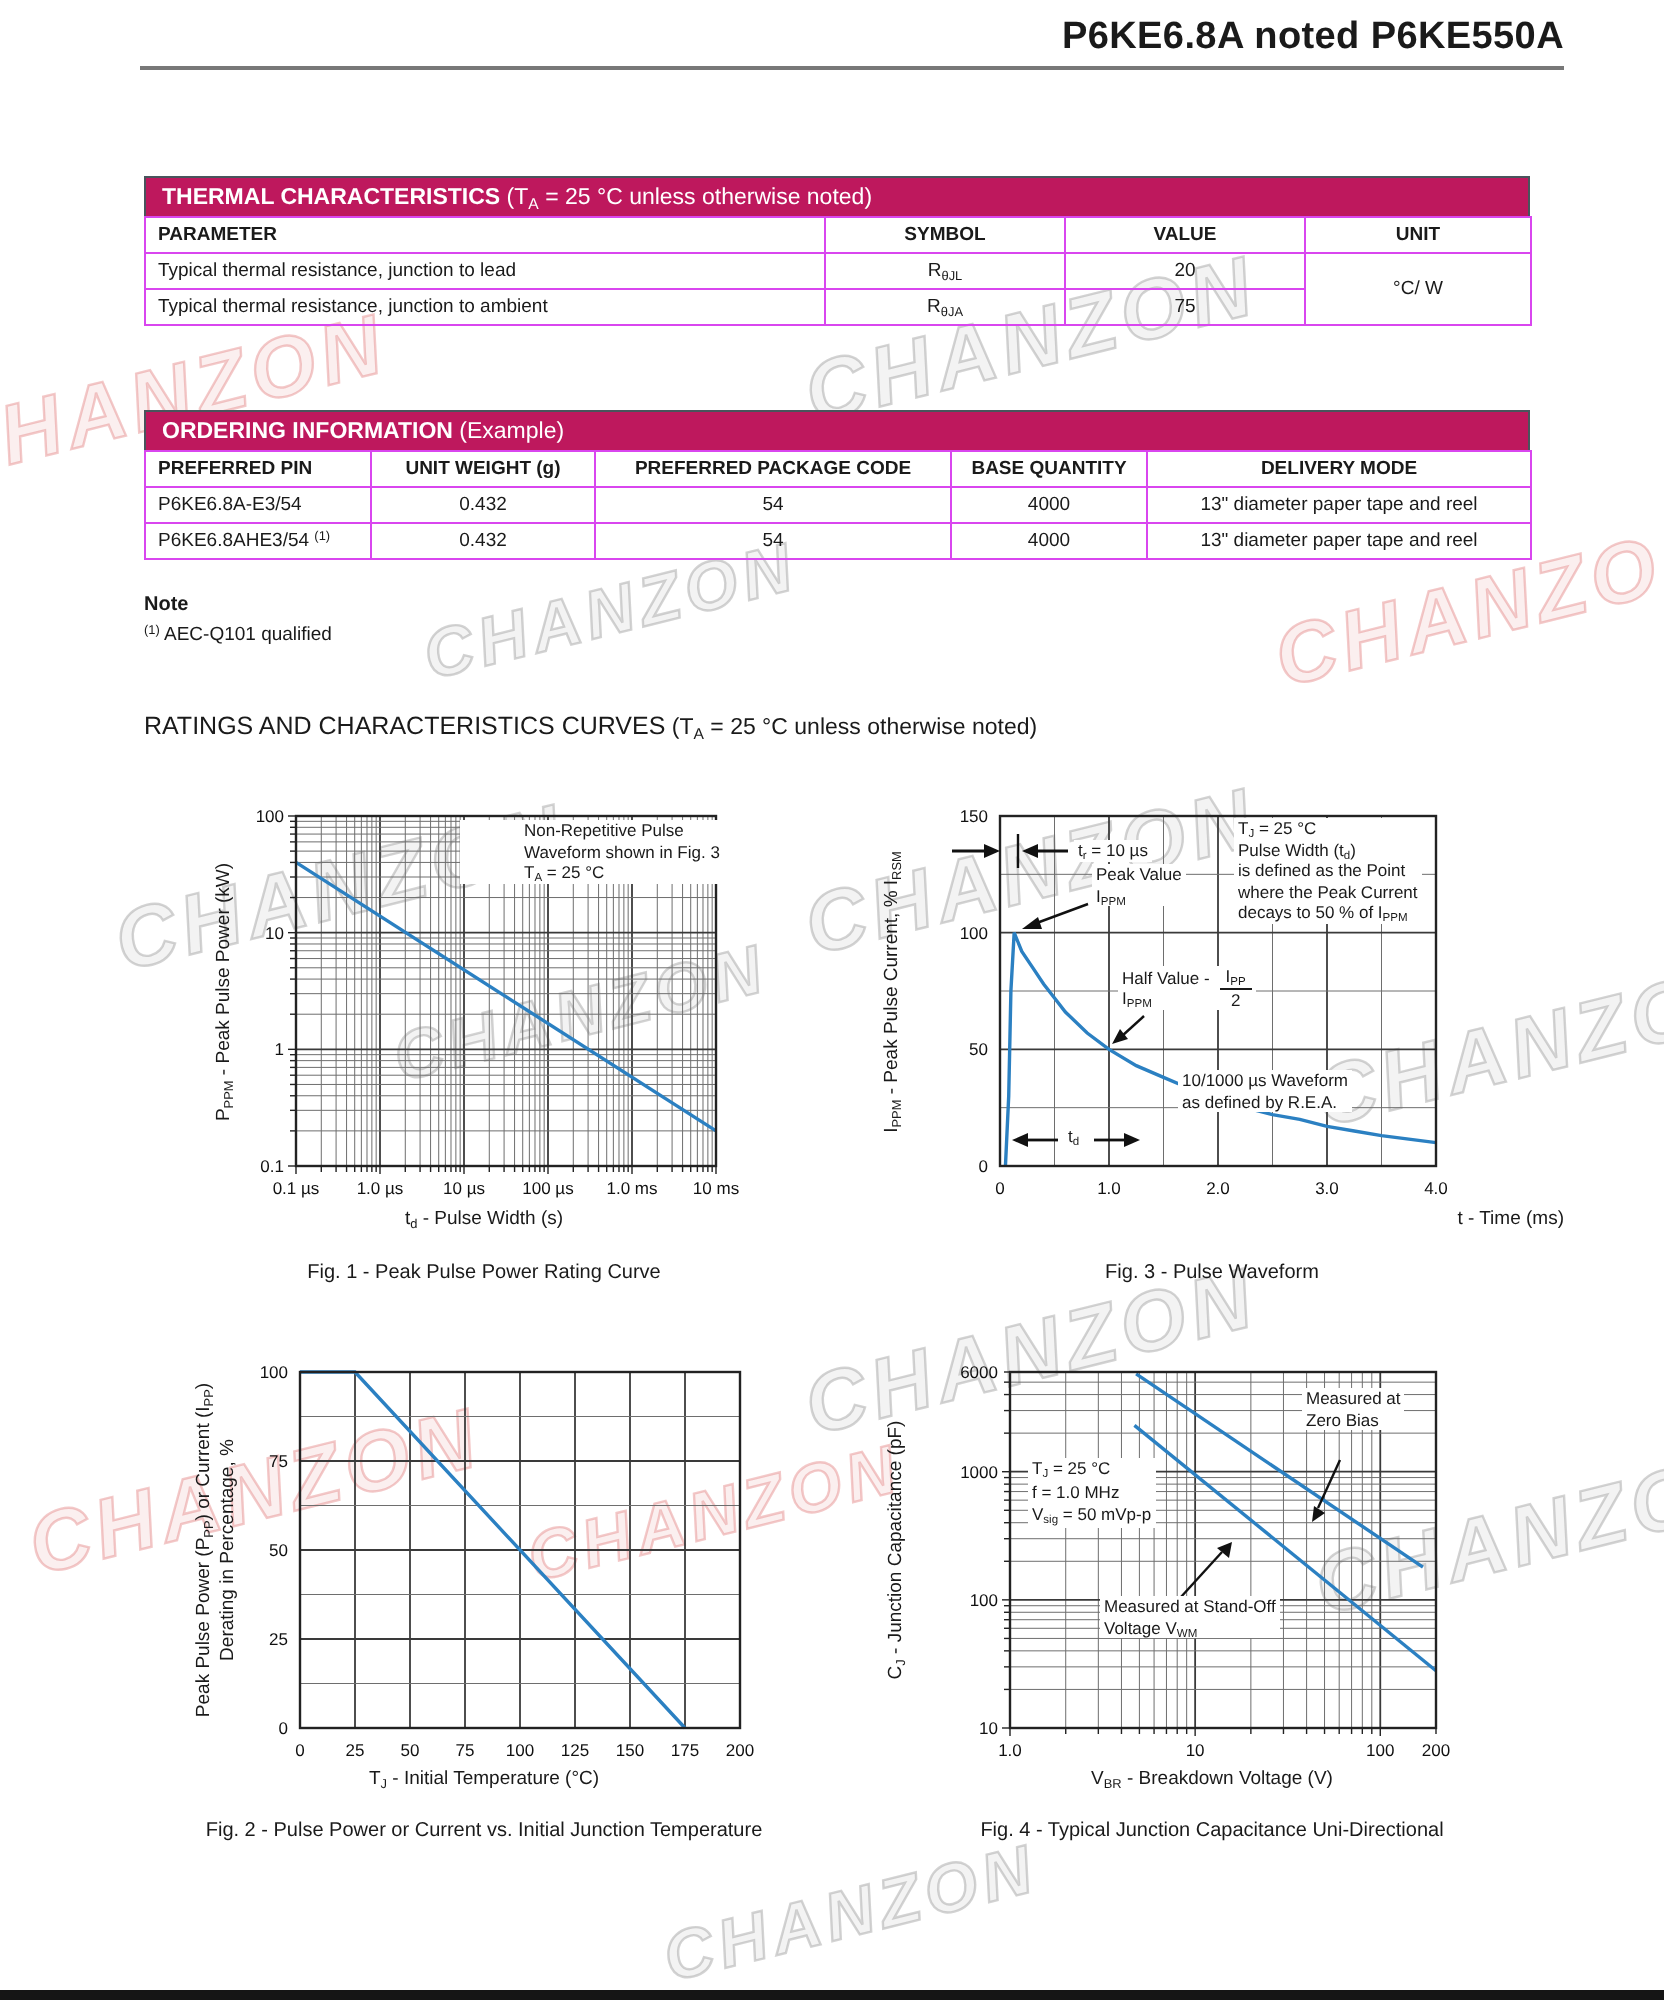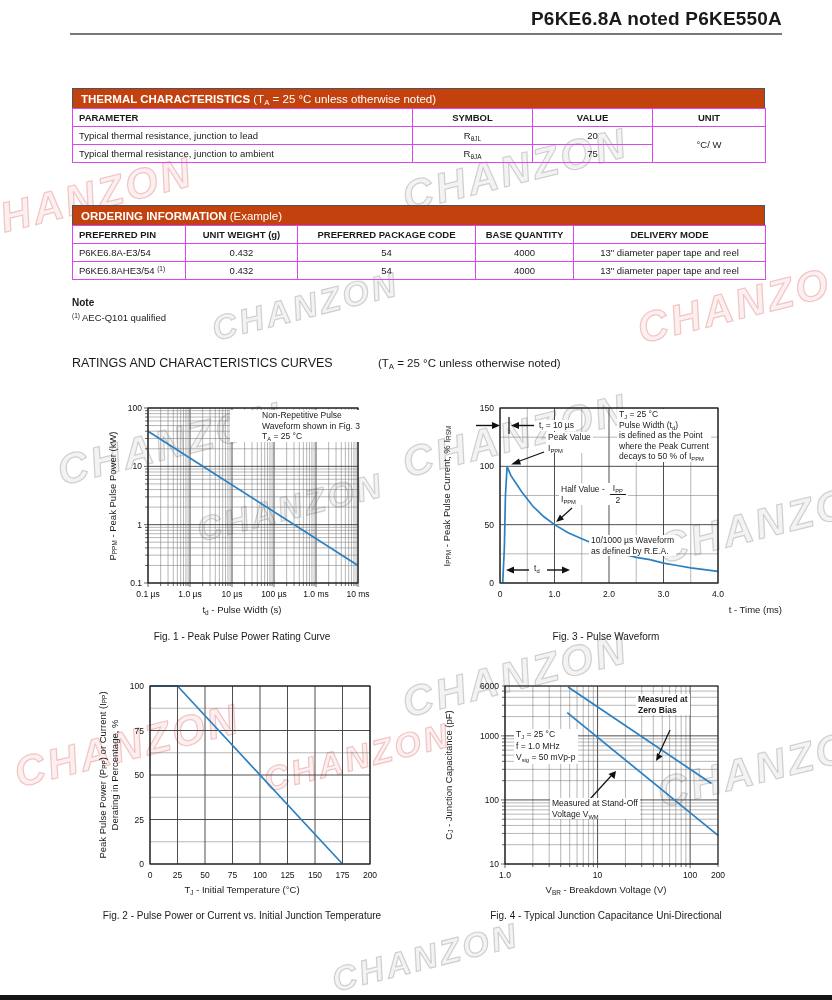--- a/index.html
+++ b/index.html
@@ -9,35 +9,35 @@
   .wm{position:absolute;z-index:0;font-style:italic;font-weight:bold;font-size:42px;
       letter-spacing:3px;white-space:nowrap;transform:rotate(-14deg);
       color:rgba(195,195,195,.20);-webkit-text-stroke:1.2px rgba(150,150,150,.42);}
   .wm.pink{color:rgba(235,165,165,.18);-webkit-text-stroke-color:rgba(225,120,120,.40);}
   .wm.small{font-size:34px;}
   
   .doc-title{position:absolute;top:8px;right:50px;z-index:1;font-size:19px;font-weight:bold;letter-spacing:.2px;}
   .title-rule{position:absolute;top:33px;left:70px;right:50px;height:2px;background:#787878;z-index:1;}
   
   .tbox{position:absolute;left:72px;width:693px;z-index:1;}
-  .tbar{background:#c2410c;color:#fff;font-size:11.5px;padding:4px 8px 3px 8px;
+  .tbar{background:#be185d;color:#fff;font-size:11.5px;padding:4px 8px 3px 8px;
         border:1px solid #49545c;border-bottom:none;}
   .tbar .b{font-weight:bold;}
   table{border-collapse:collapse;width:100%;table-layout:fixed;font-size:9.5px;background:transparent;}
   th,td{border:1px solid #d946ef;padding:3px 6px;text-align:center;font-weight:normal;}
   th{font-weight:bold;}
   .cl{text-align:left;}
   sub,sup{font-size:.68em;line-height:0;}
   sub{vertical-align:-.3em;} sup{vertical-align:.5em;}
   
   .note{position:absolute;left:72px;top:295px;z-index:1;font-size:9.5px;line-height:15px;}
   .note .nb{font-weight:bold;font-size:10px;}
   .ratings{position:absolute;left:72px;top:356px;z-index:1;font-size:12.5px;}
   .ratings .b{font-weight:normal;}
-  .ratings .r{font-size:11.5px;margin-left:42px;}
+  .ratings .r{font-size:11.5px;}
   
   .fig{position:absolute;z-index:1;}
   .fig svg.plot{position:absolute;left:0;top:0;overflow:visible;}
   .fig svg.arrow-layer{position:absolute;left:0;top:0;pointer-events:none;overflow:visible;}
   .ylab{position:absolute;white-space:nowrap;font-size:9.5px;transform:translate(-50%,-50%) rotate(-90deg);}
   .xlab{position:absolute;left:0;width:100%;text-align:center;font-size:9.5px;}
   .cap{position:absolute;left:0;width:100%;text-align:center;font-size:10px;}
   .ann{position:absolute;font-size:8.5px;line-height:10.5px;background:#fff;padding:0 2px;white-space:nowrap;}
   .ann.clear{background:transparent;}
   .halfrow{display:flex;align-items:center;gap:5px;}
@@ -550,21 +550,21 @@
       <polygon points="226,89 232.5,84.5 227,81" fill="#111"></polygon>
       <line x1="150" y1="138" x2="181" y2="104" stroke="#111" stroke-width="1.2"></line>
       <polygon points="186,99 184.5,107 178.5,102" fill="#111"></polygon>
     </svg>
     <div class="ylab" style="left:18px;top:103px;">C<sub>J</sub> - Junction Capacitance (pF)</div>
     <div class="ann" style="left:84px;top:57px;line-height:11.5px;">
       <div>T<sub>J</sub> = 25 °C</div>
       <div>f = 1.0 MHz</div>
       <div>V<sub>sig</sub> = 50 mVp-p</div>
     </div>
-    <div class="ann" style="left:206px;top:22px;font-weight:bold;">
+    <div class="ann" style="left:221px;top:22px;">
       <div>Measured at</div>
       <div>Zero Bias</div>
     </div>
     <div class="ann" style="left:120px;top:126px;">
       <div>Measured at Stand-Off</div>
       <div>Voltage V<sub>WM</sub></div>
     </div>
     <div class="xlab" style="top:212px;">V<sub>BR</sub> - Breakdown Voltage (V)</div>
     <div class="cap" style="top:238px;">Fig. 4 - Typical Junction Capacitance Uni-Directional</div>
   </div>

